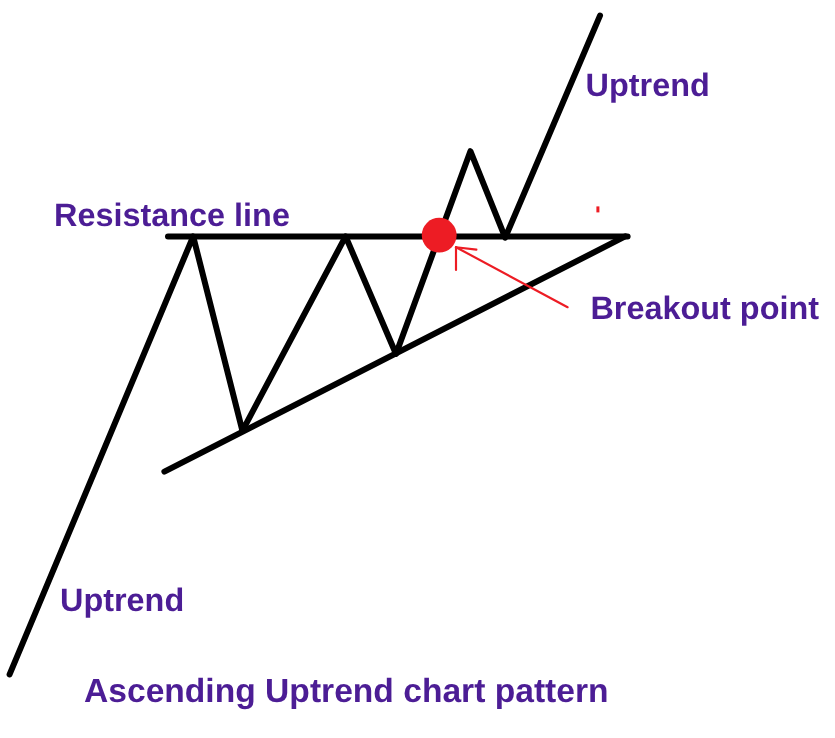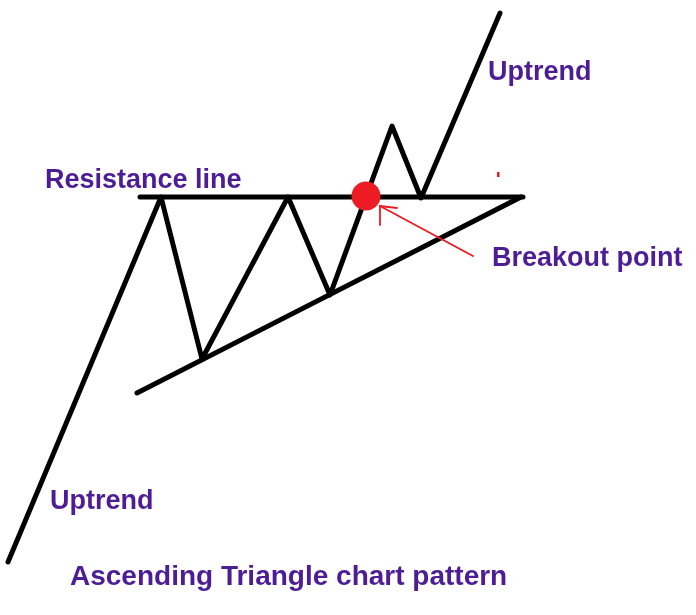--- a/index.html
+++ b/index.html
@@ -48,14 +48,14 @@
 
   <div class="label label-resistance">Resistance line</div>
 
   <div class="label label-uptrend-top">Uptrend</div>
 
   <div class="label label-breakout">Breakout point</div>
 
 
   <div class="label label-uptrend-bottom">Uptrend</div>
 
-  <div class="label label-title">Ascending Triangle chart pattern</div>
+  <div class="label label-title">Ascending Uptrend chart pattern</div>
 </div>
 
 </body></html>

